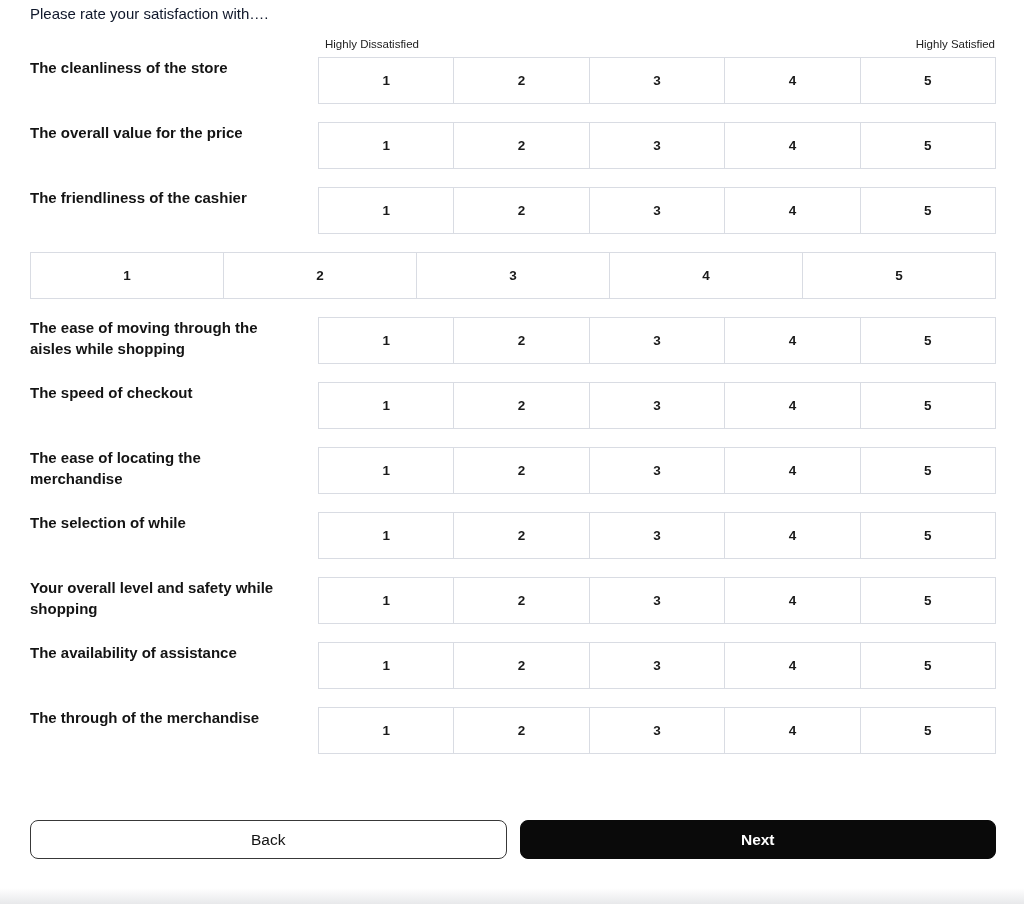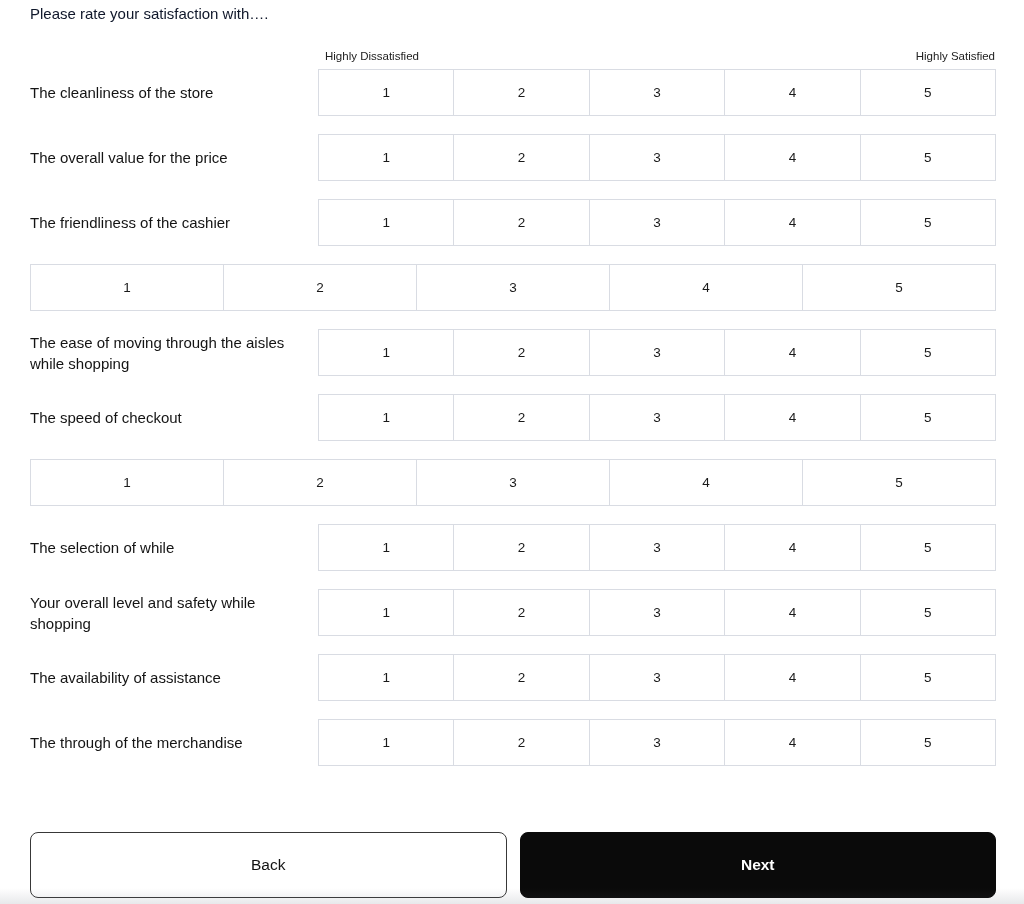--- a/index.html
+++ b/index.html
@@ -16,36 +16,37 @@
     width: 1024px;
     min-height: 904px;
     padding: 3px 28px 0 30px;
   }
   .title {
     font-size: 15px;
     line-height: 21px;
     color: #0f172a;
   }
   
-  .matrix { margin-top: 26px; }
+  .matrix { margin-top: 14px; }
   .header-row { display: flex; }
   .header-spacer { width: 288px; flex: none; }
   .header-labels {
     flex: 1;
     display: flex;
     justify-content: space-between;
     align-items: flex-end;
     font-size: 11.5px;
     color: #222222;
     padding: 0 1px 7px 7px;
   }
   .q-row {
     display: flex;
-    align-items: center;
+    align-items: flex-start;
     margin-bottom: 18px;
+    font-weight: bold;
   }
   .q-label {
     width: 288px;
     flex: none;
     padding-right: 28px;
     font-size: 15px;
     line-height: 21px;
     color: #141414;
   }
   .scale {
@@ -67,21 +68,21 @@
   }
   .cell:first-child { margin-left: 0; }
   
   .footer {
     display: flex;
     gap: 13px;
     margin-top: 66px;
   }
   .btn {
     flex: 1;
-    height: 66px;
+    height: 39px;
     border-radius: 8px;
     font-family: "Liberation Sans", sans-serif;
     font-size: 15.5px;
     display: flex;
     align-items: center;
     justify-content: center;
     cursor: pointer;
   }
   .btn-back {
     background: #ffffff;
@@ -176,20 +177,21 @@
           <div class="q-label">The speed of checkout</div>
           <div class="scale">
             <div class="cell">1</div>
             <div class="cell">2</div>
             <div class="cell">3</div>
             <div class="cell">4</div>
             <div class="cell">5</div>
           </div>
         </div>
         <div class="q-row">
+          <div class="q-label">The ease of locating the merchandise</div>
           <div class="scale">
             <div class="cell">1</div>
             <div class="cell">2</div>
             <div class="cell">3</div>
             <div class="cell">4</div>
             <div class="cell">5</div>
           </div>
         </div>
         <div class="q-row">
           <div class="q-label">The selection of while</div>

